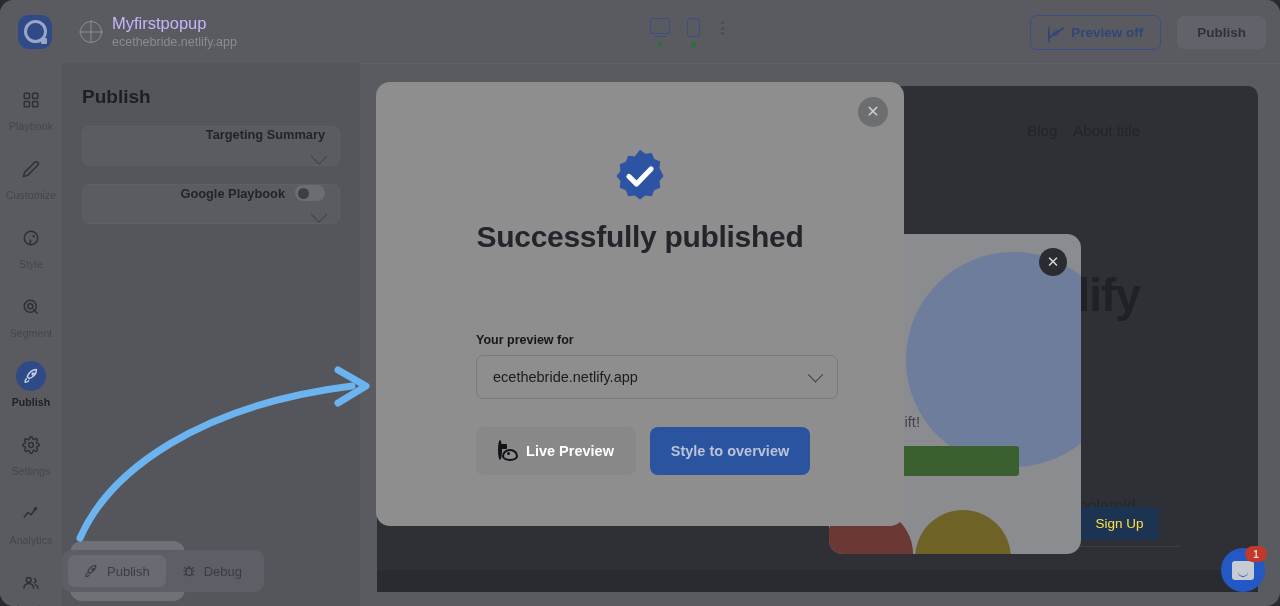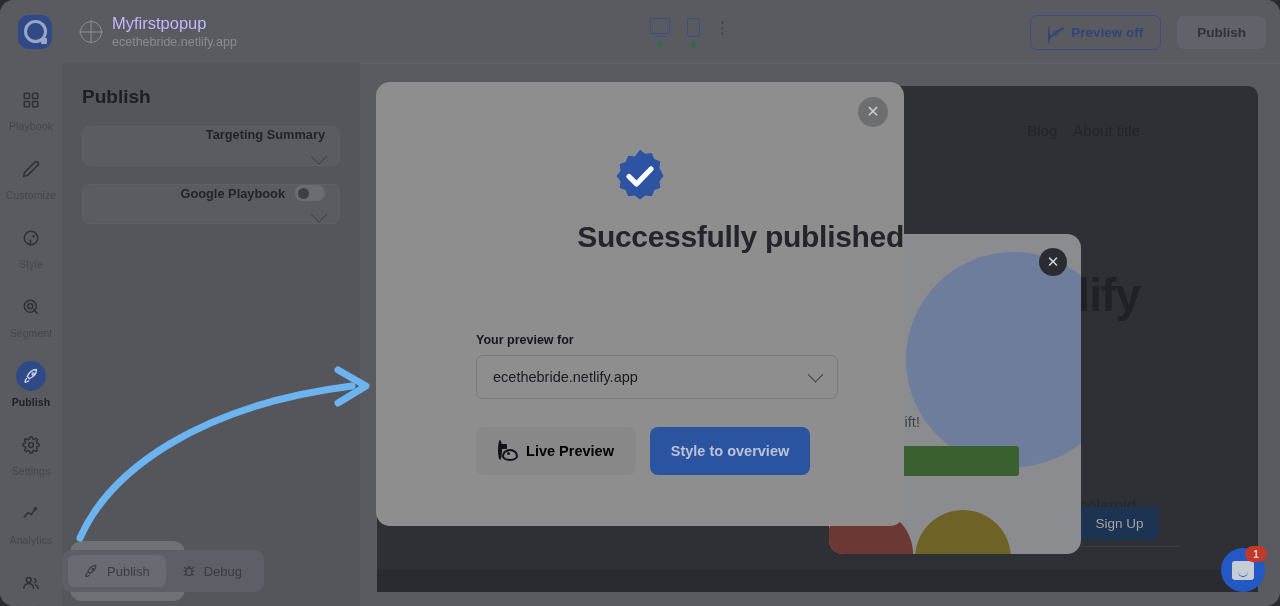--- a/index.html
+++ b/index.html
@@ -147,21 +147,21 @@
   }
   .vp-heading{
     position:absolute;right:118px;top:182px;color:#202126;
     font-size:46px;font-weight:700;letter-spacing:-1px;
   }
   .vp-sub{
     position:absolute;right:118px;top:411px;color:#26272c;font-size:16px;
   }
   .vp-signup{
     position:absolute;right:99px;bottom:52px;width:79px;height:33px;border-radius:5px;
-    background:#1d3352;color:#a3a3a3;font-size:13.5px;display:flex;align-items:center;justify-content:center;
+    background:#1d3352;color:#fde047;font-size:13.5px;display:flex;align-items:center;justify-content:center;
   }
   .vp-rule{position:absolute;right:77px;bottom:45px;width:180px;height:1px;background:#3b3c42;}
   .vp-base{position:absolute;left:0;right:0;bottom:0;height:22px;background:#2a2b30;}
 
   
   .inner-pop{
     position:absolute;left:452px;top:148px;width:252px;height:320px;
     background:#8b8c90;border-radius:14px;overflow:hidden;
   }
   .inner-pop .blob-blue{
@@ -222,42 +222,42 @@
   .modal-close{
     position:absolute;right:16px;top:15px;width:30px;height:30px;border-radius:50%;
     background:#6d6e70;color:#cdcdcf;display:flex;align-items:center;justify-content:center;
     font-size:16px;line-height:1;
   }
   .badge-check{
     position:absolute;left:50%;top:64px;transform:translateX(-50%);
     width:60px;height:60px;
   }
   .modal-h1{
-    position:absolute;left:0;right:0;top:138px;text-align:right;
+    position:absolute;left:0;right:0;top:138px;text-align:center;
     color:#24252b;font-size:30px;font-weight:700;letter-spacing:-.3px;
   }
   .modal-p{
     position:absolute;left:0;right:0;top:188px;text-align:center;
     color:#111216;font-size:14.5px;
   }
   .field-label{
     position:absolute;left:100px;top:251px;color:#16171c;font-size:12.5px;font-weight:600;
   }
   .select{
     position:absolute;left:100px;top:273px;width:328px;height:42px;
     border:1px solid #7a7a7b;border-radius:7px;background:#8e8e8e;
     display:flex;align-items:center;justify-content:space-between;padding:0 16px;
     color:#1a1b20;font-size:14.5px;
   }
   .sel-chev{width:10px;height:10px;border-right:1.7px solid #3d3e44;border-bottom:1.7px solid #3d3e44;transform:rotate(45deg) translate(-2px,-2px);}
   .modal-btns{position:absolute;left:100px;top:345px;display:flex;gap:14px;}
   .btn-live{
     width:160px;height:48px;border-radius:8px;background:#888889;
     display:flex;align-items:center;justify-content:center;gap:10px;
-    color:#000000;font-size:14.5px;font-weight:700;
+    color:#ffffff;font-size:14.5px;font-weight:700;
   }
   .btn-back{
     width:160px;height:48px;border-radius:8px;background:#2b54a0;
     display:flex;align-items:center;justify-content:center;
     color:#b9c2d8;font-size:14.5px;font-weight:700;
   }
   .globe-eye{position:relative;width:18px;height:18px;}
   .globe-eye .g{
     width:16px;height:16px;border-radius:50%;border:2px solid #121318;
   }

